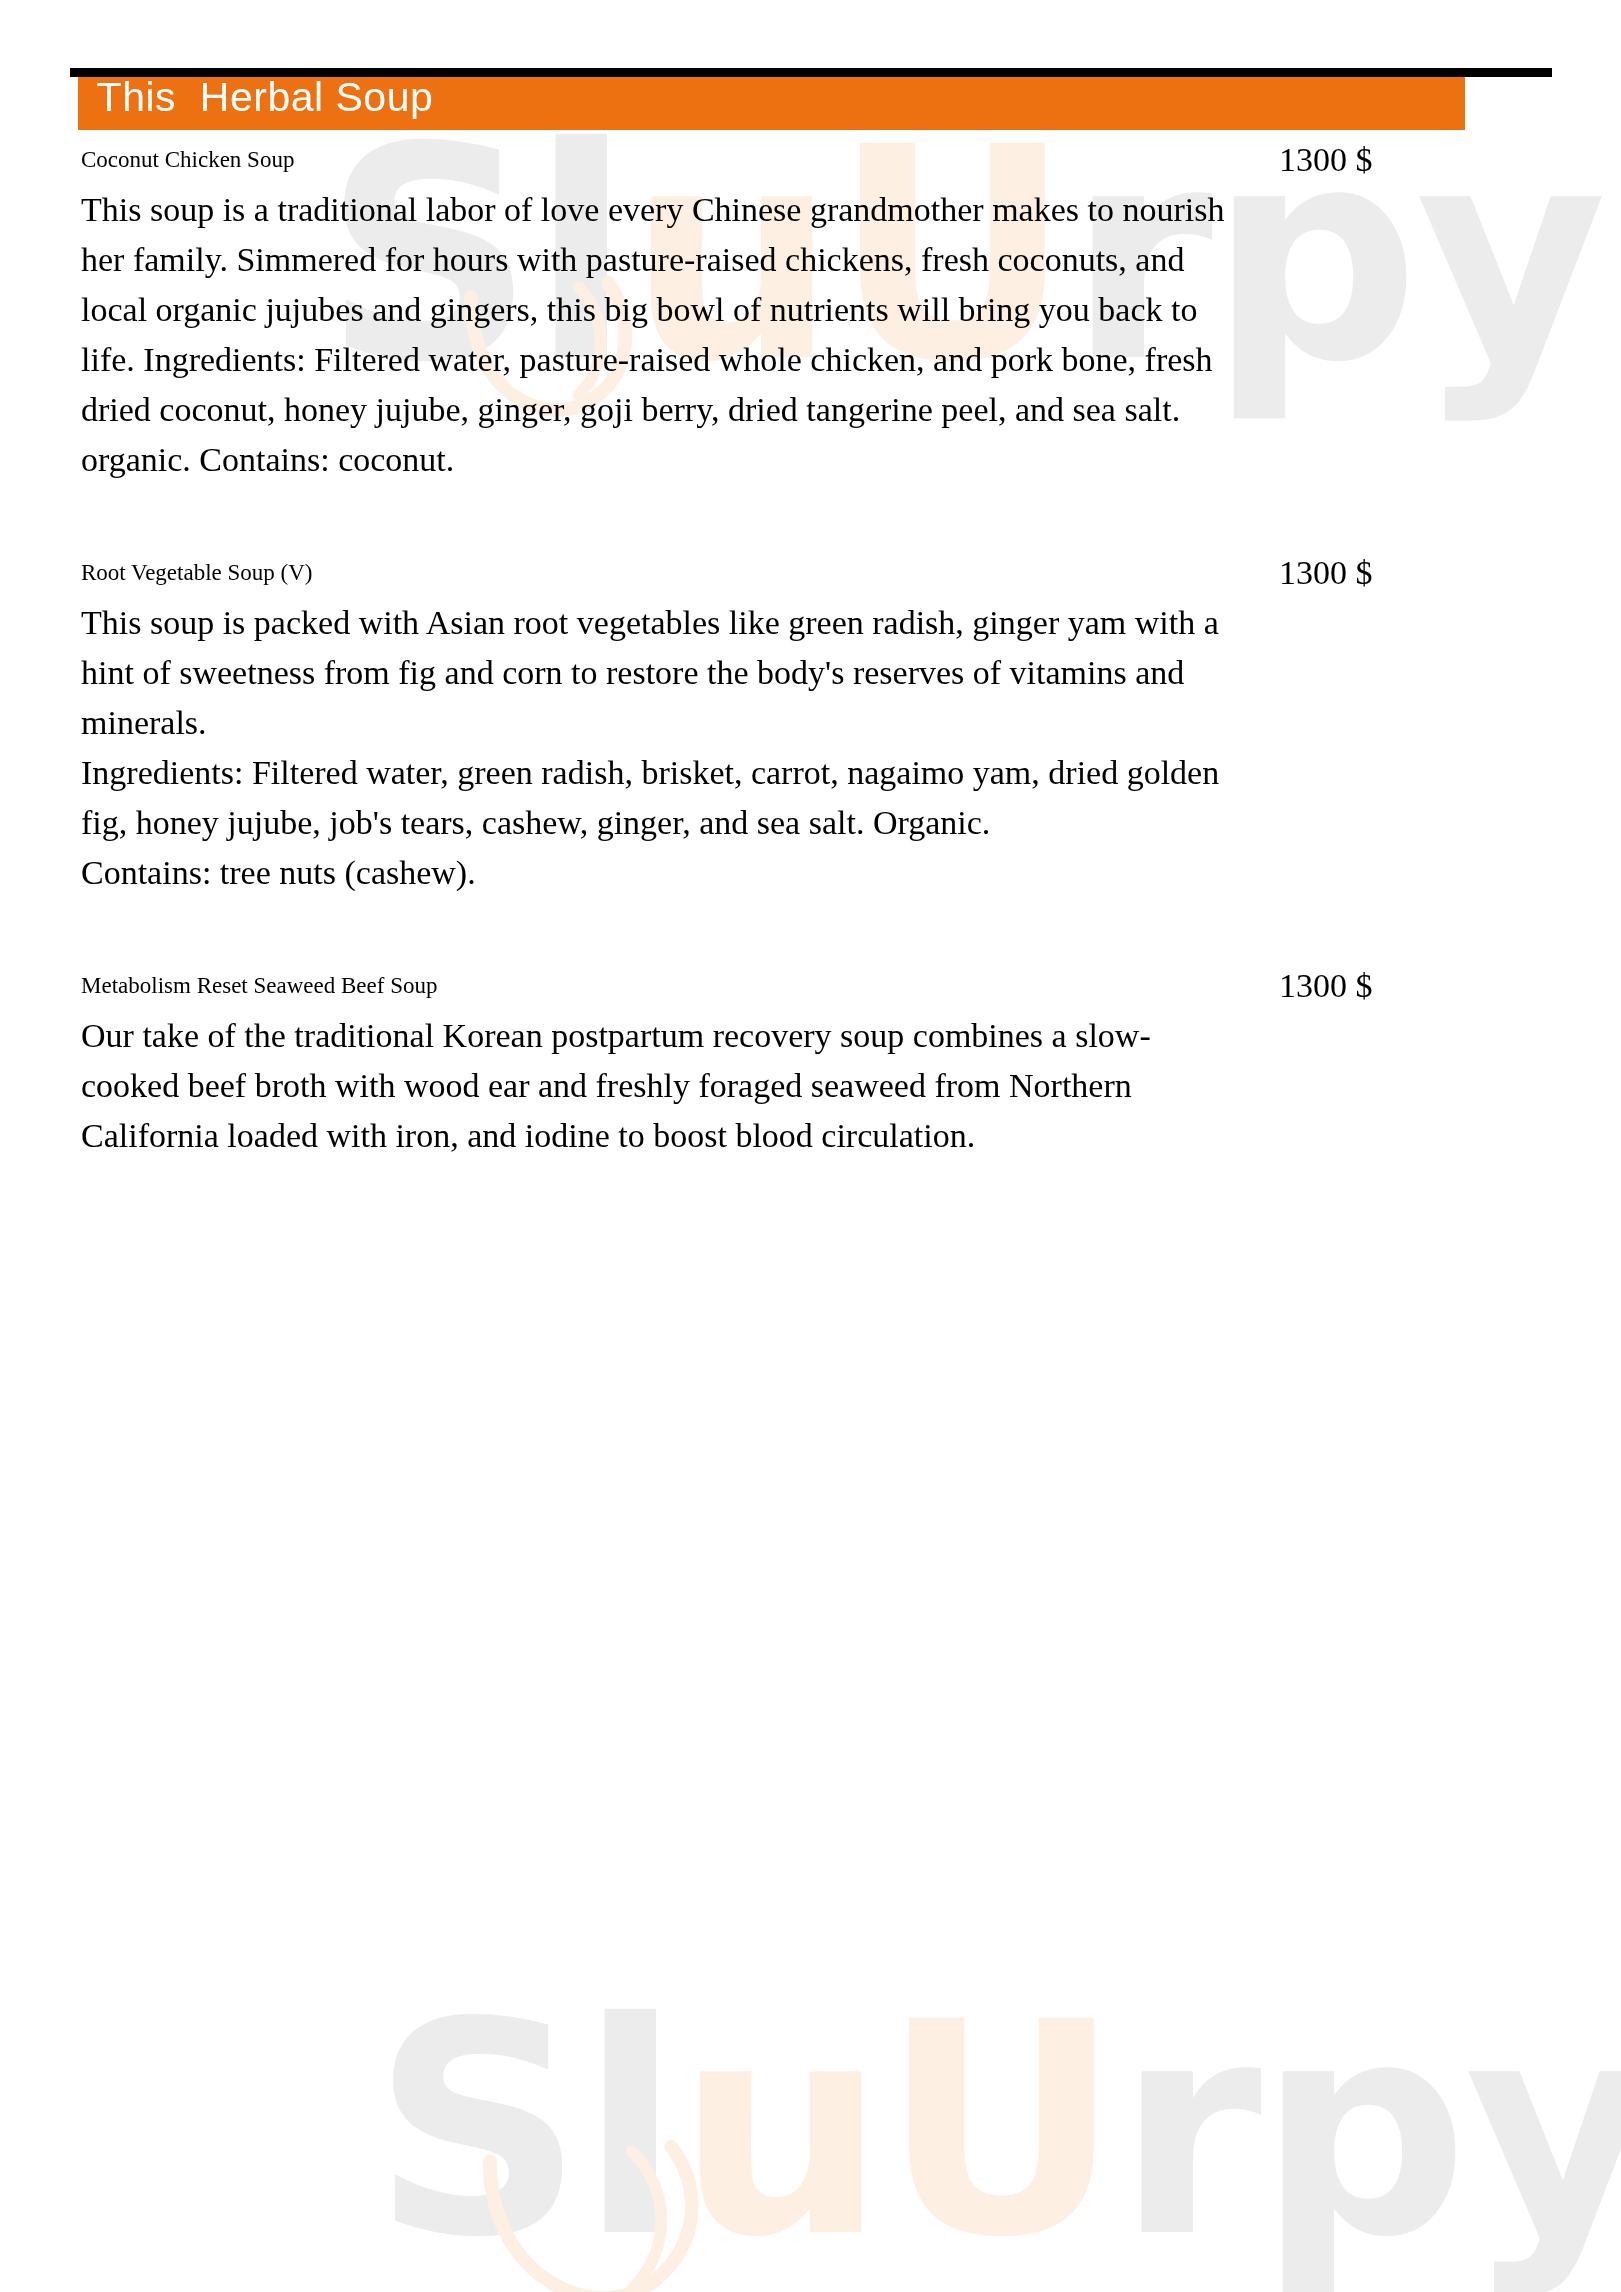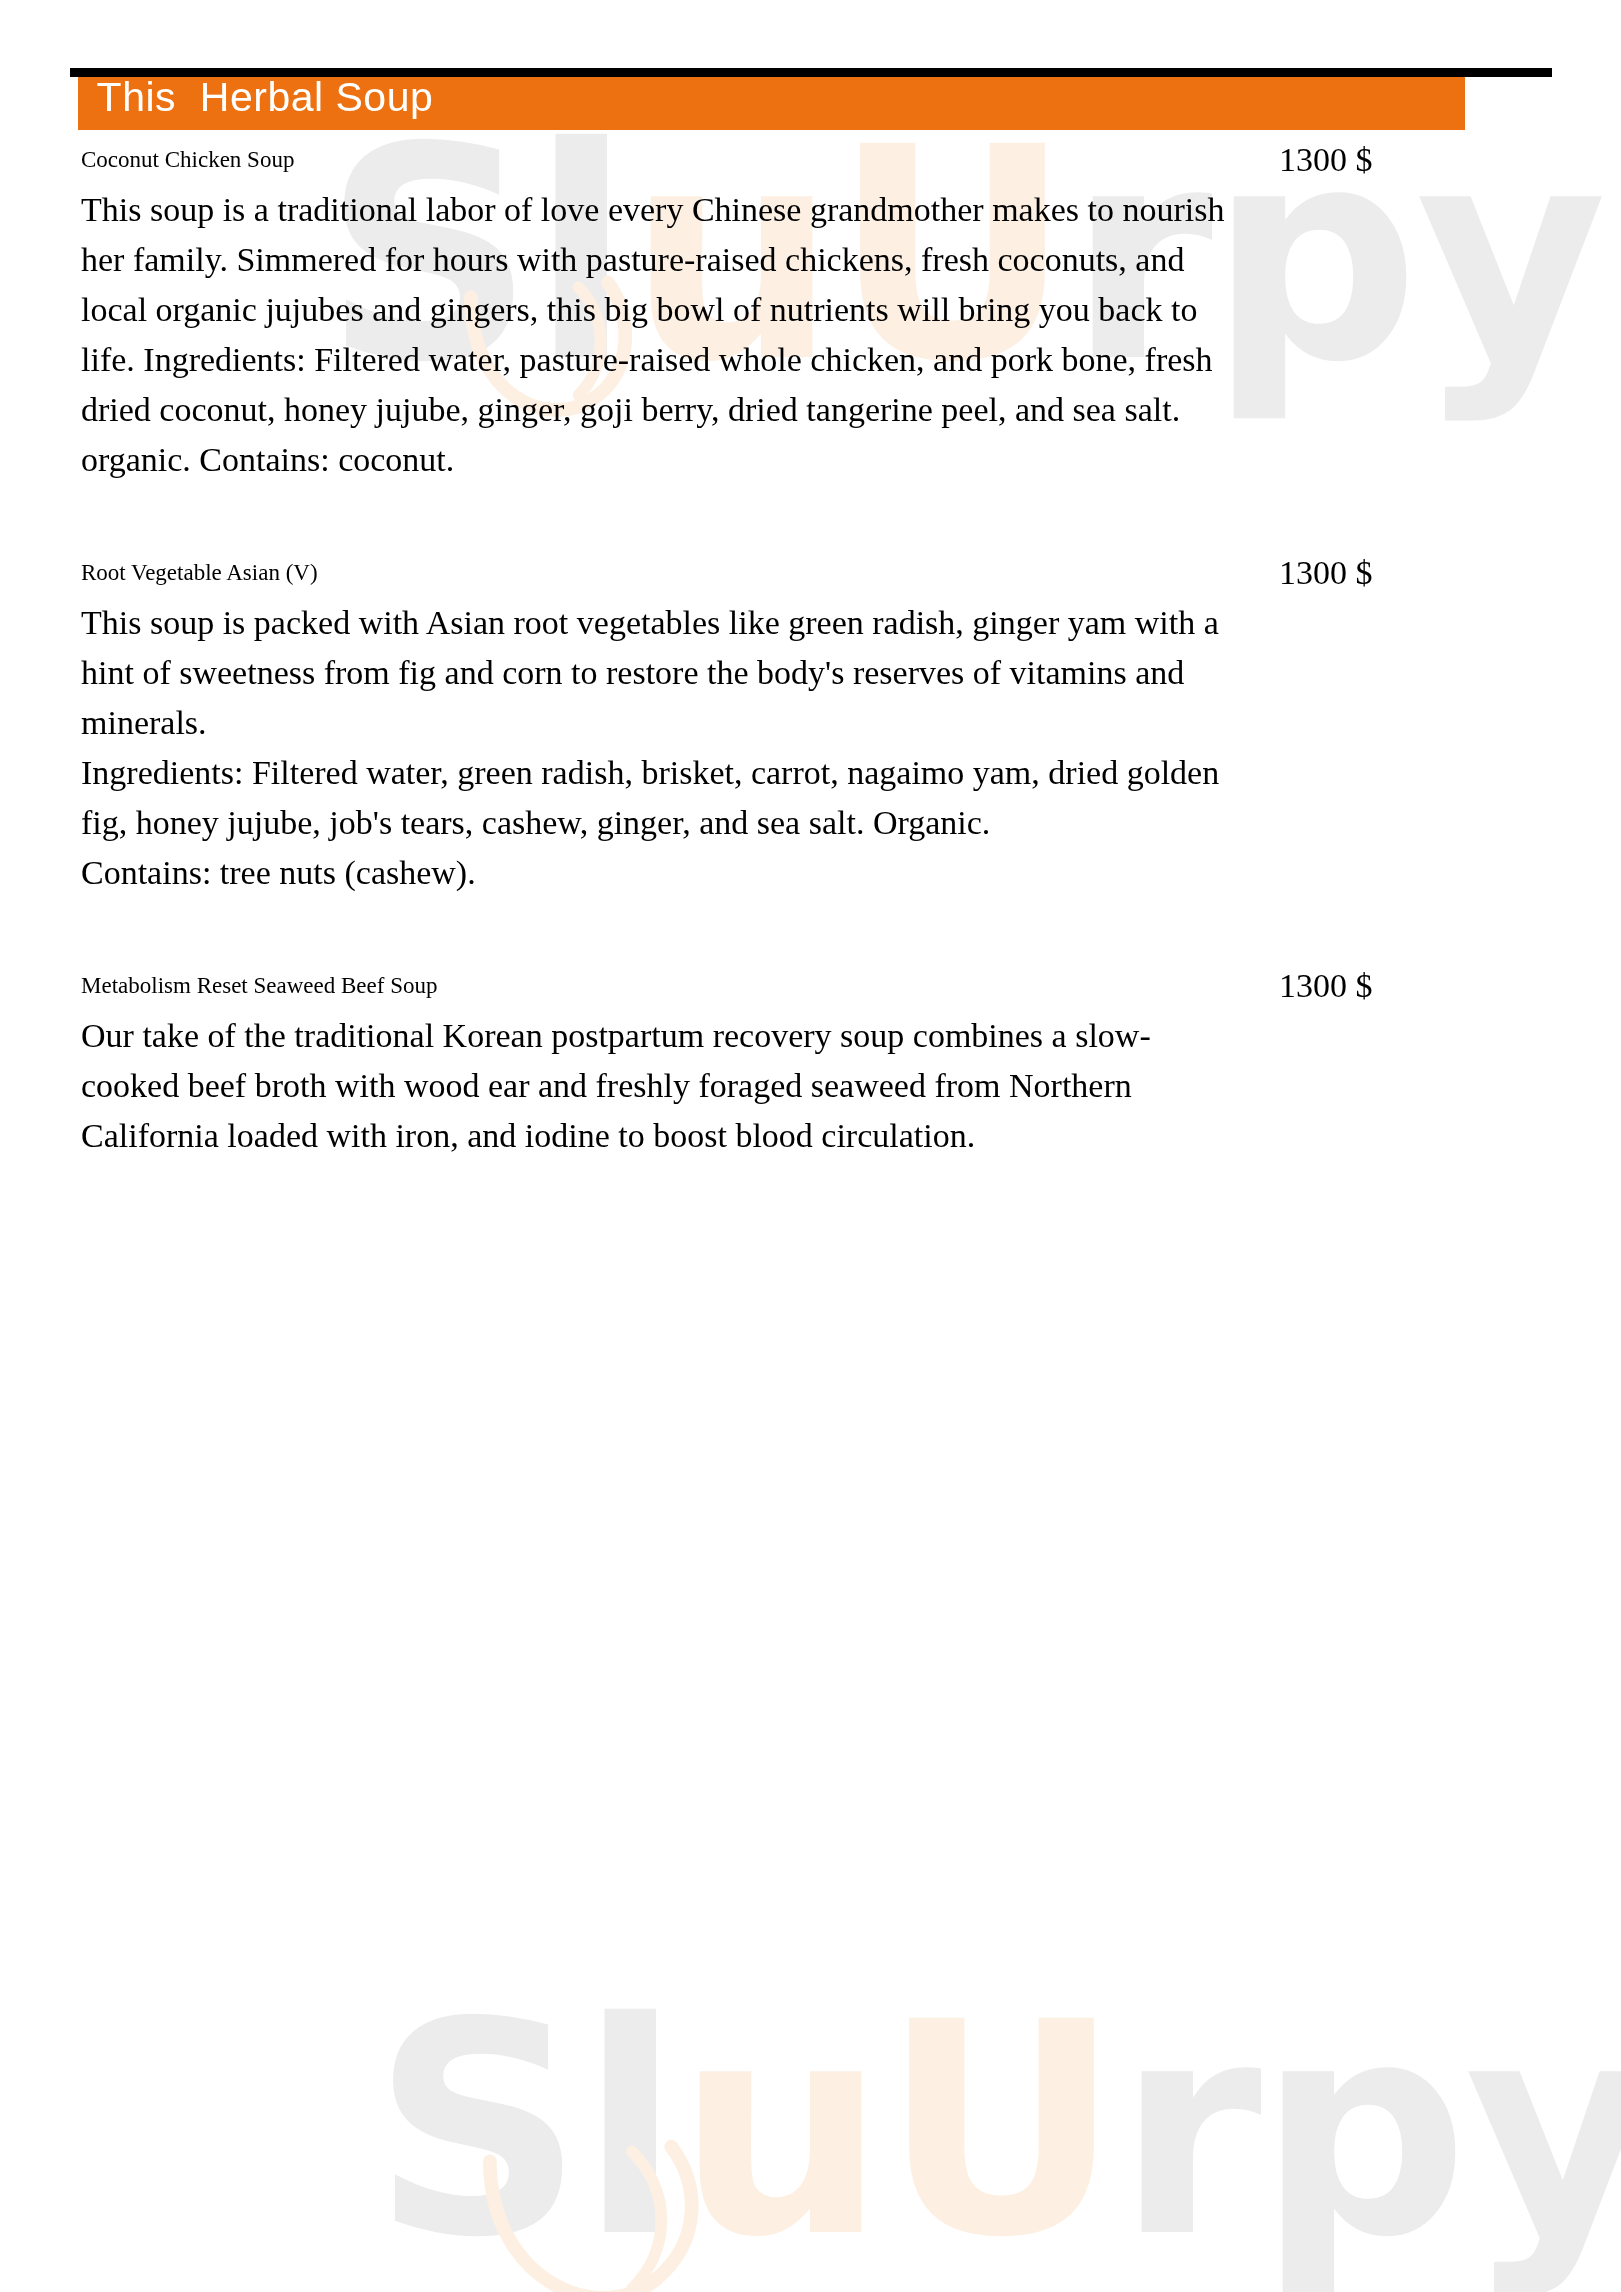--- a/index.html
+++ b/index.html
@@ -183,21 +183,21 @@
         <div class="item-name">Coconut Chicken Soup</div>
         <div class="item-price">1300 $</div>
       </div>
       <div class="item-desc">
         <p>This soup is a traditional labor of love every Chinese grandmother makes to nourish her family. Simmered for hours with pasture-raised chickens, fresh coconuts, and local organic jujubes and gingers, this big bowl of nutrients will bring you back to life. Ingredients: Filtered water, pasture-raised whole chicken, and pork bone, fresh dried coconut, honey jujube, ginger, goji berry, dried tangerine peel, and sea salt. organic. Contains: coconut.</p>
       </div>
     </div>
 
     <div class="menu-item">
       <div class="item-row">
-        <div class="item-name">Root Vegetable Asian (V)</div>
+        <div class="item-name">Root Vegetable Soup (V)</div>
         <div class="item-price">1300 $</div>
       </div>
       <div class="item-desc">
         <p>This soup is packed with Asian root vegetables like green radish, ginger yam with a hint of sweetness from fig and corn to restore the body's reserves of vitamins and minerals.</p>
         <p>Ingredients: Filtered water, green radish, brisket, carrot, nagaimo yam, dried golden fig, honey jujube, job's tears, cashew, ginger, and sea salt. Organic.</p>
         <p>Contains: tree nuts (cashew).</p>
       </div>
     </div>
 
     <div class="menu-item">

